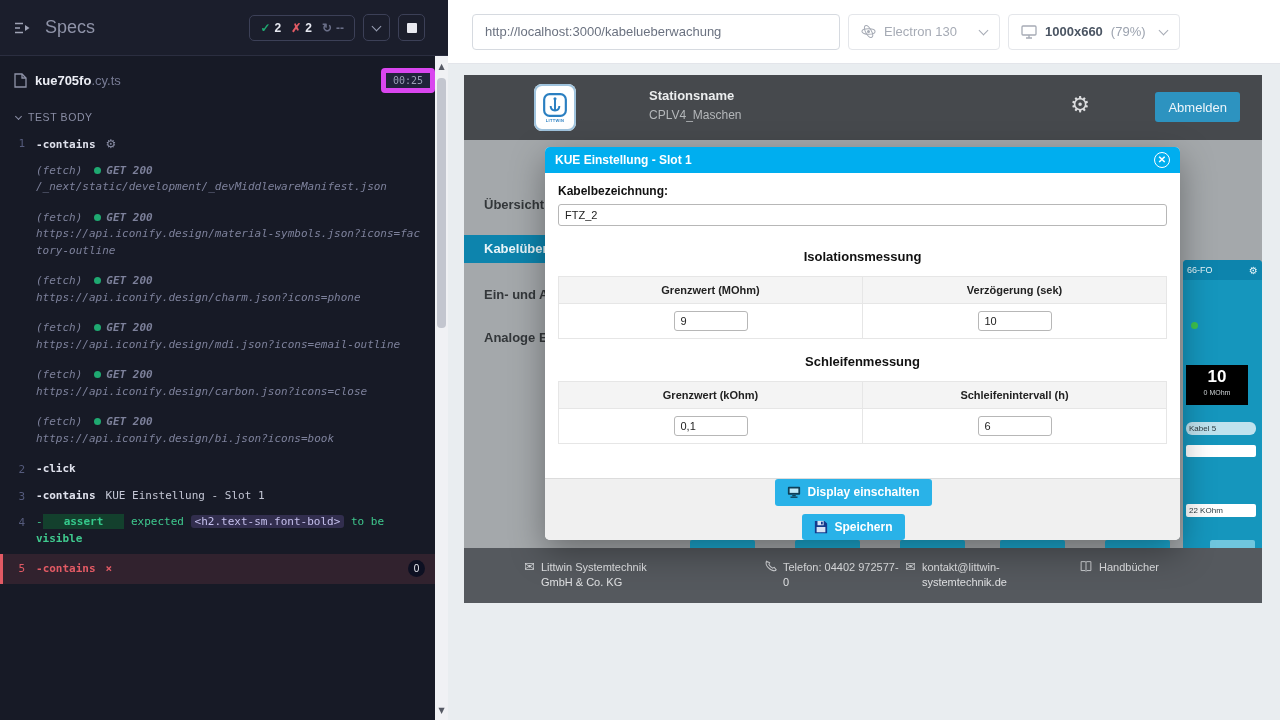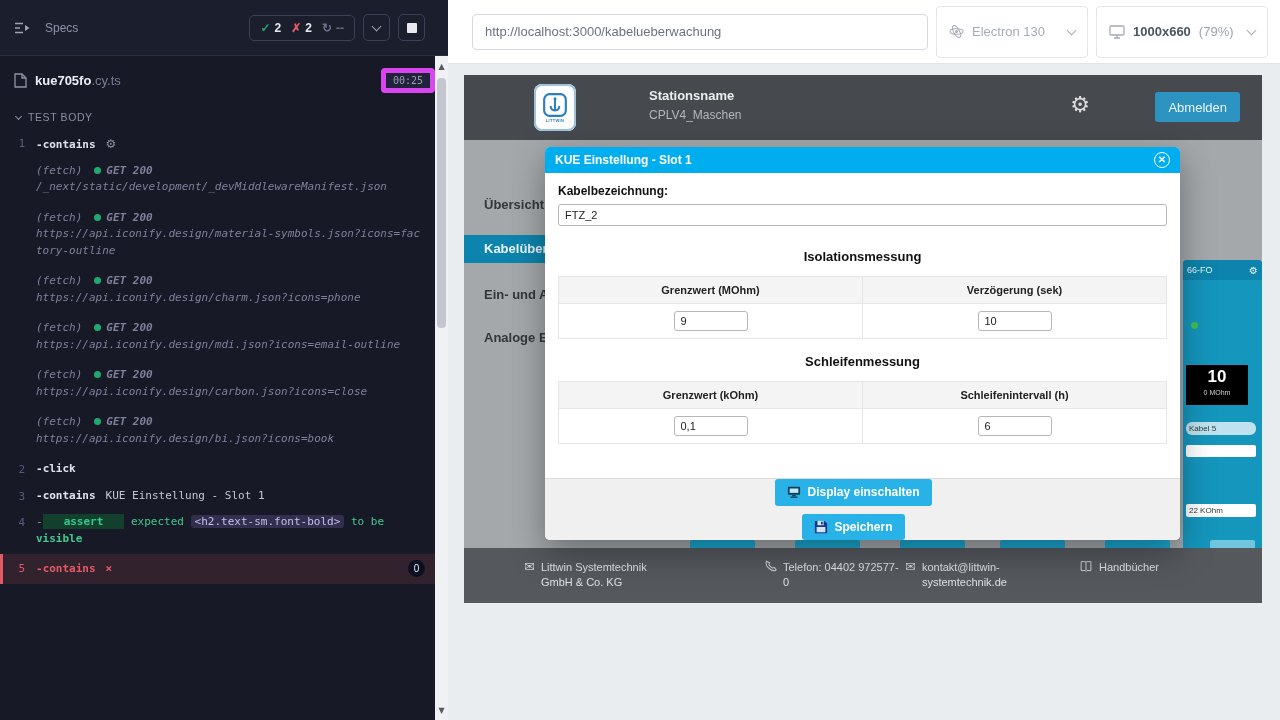--- a/index.html
+++ b/index.html
@@ -13,21 +13,21 @@
   
   .reporter {
     width:435px; min-width:435px; height:720px;
     background:#171a26; color:#c9cbd8;
     display:flex; flex-direction:column; overflow:hidden;
   }
   .rep-header {
     height:56px; background:#1b1e2c; border-bottom:1px solid #2b2e40;
     display:flex; align-items:center; padding:0 10px 0 14px; gap:8px;
   }
-  .specs-label { color:#8f93a8; font-size:12px; margin-left:6px; }
+  .specs-label { color:#8f93a8; font-size:18px; margin-left:6px; }
   .stats {
     margin-left:auto; border:1px solid #3c4057; border-radius:5px;
     padding:5px 10px; display:flex; gap:10px; align-items:center;
     font-size:12px; font-weight:bold; color:#e6e8f0;
   }
   .stat { display:flex; align-items:center; gap:4px; }
   .st-pass { color:#1fa971; }
   .st-fail { color:#e25a64; }
   .st-pend { color:#6a6f88; font-weight:bold; }
   .stat .cnt { color:#e6e8f0; }
@@ -99,26 +99,26 @@
   .sb-up { top:60px; } .sb-down { bottom:2px; }
   .sb-thumb { position:absolute; top:78px; left:2px; width:9px; height:250px; background:#c3c6cf; border-radius:4px; }
 
   
   .mainpane { flex:1; display:flex; flex-direction:column; height:720px; }
   .topbar {
     height:64px; min-height:64px; background:#fff; border-bottom:1px solid #e3e5ea;
     display:flex; align-items:center; padding:0 12px 0 24px; gap:8px;
   }
   .url-input {
-    width:456px; height:36px; border:1px solid #d6dae0; border-radius:4px;
+    width:368px; height:36px; border:1px solid #d6dae0; border-radius:4px;
     padding:0 12px; color:#6b7280; font-size:13px; font-family:"Liberation Sans", sans-serif;
     outline:none; background:#fff;
   }
   .pill {
-    height:52px; border:1px solid #e4e6ea; border-radius:4px; background:#fff;
+    height:36px; border:1px solid #e4e6ea; border-radius:4px; background:#fff;
     display:flex; align-items:center; padding:0 12px; gap:8px; font-size:13px; cursor:pointer;
   }
   .pill.browser { width:152px; color:#a6abb5; }
   .pill.viewport { width:172px; }
   .vp-size { color:#4b5563; font-weight:bold; }
   .vp-zoom { color:#9ca3af; }
   .pill .chev { border-color:#a6abb5; margin-left:auto; }
 
   .content { flex:1; position:relative; background:#e9edf0; }
 

